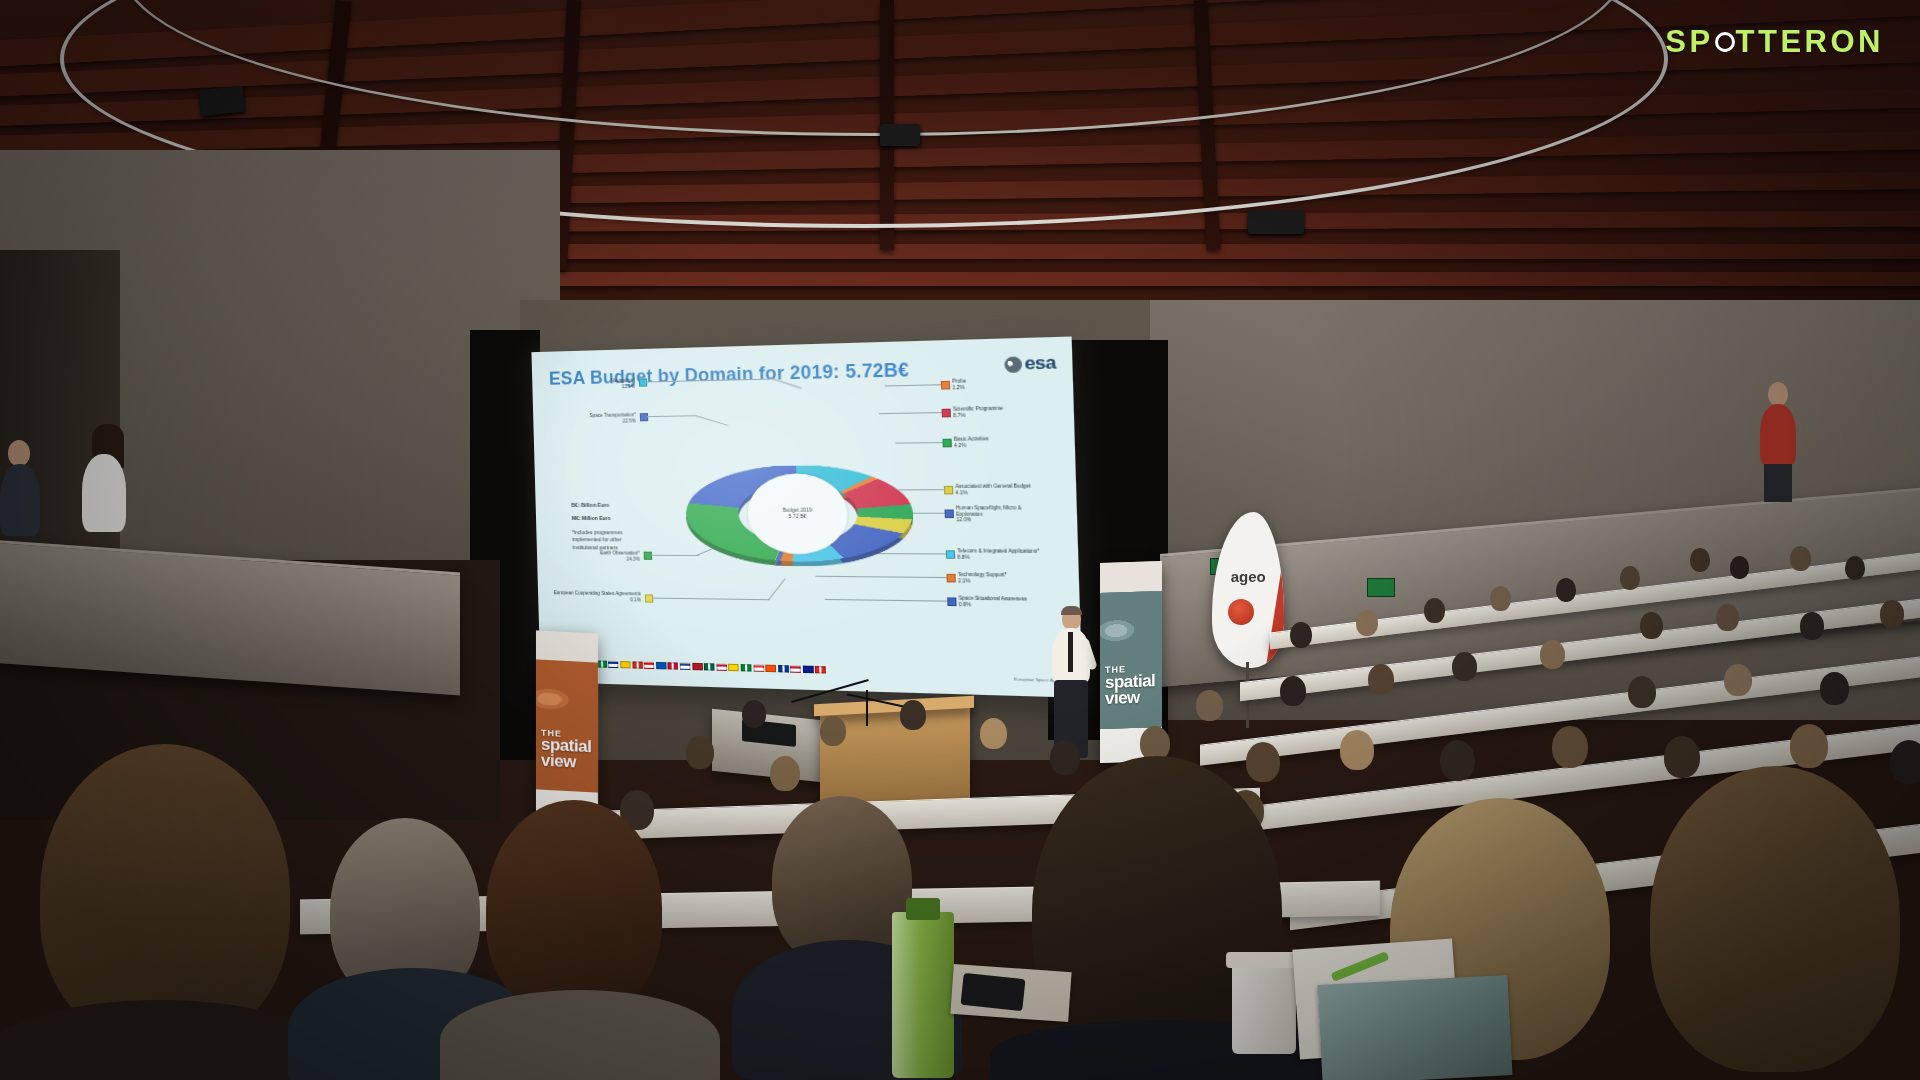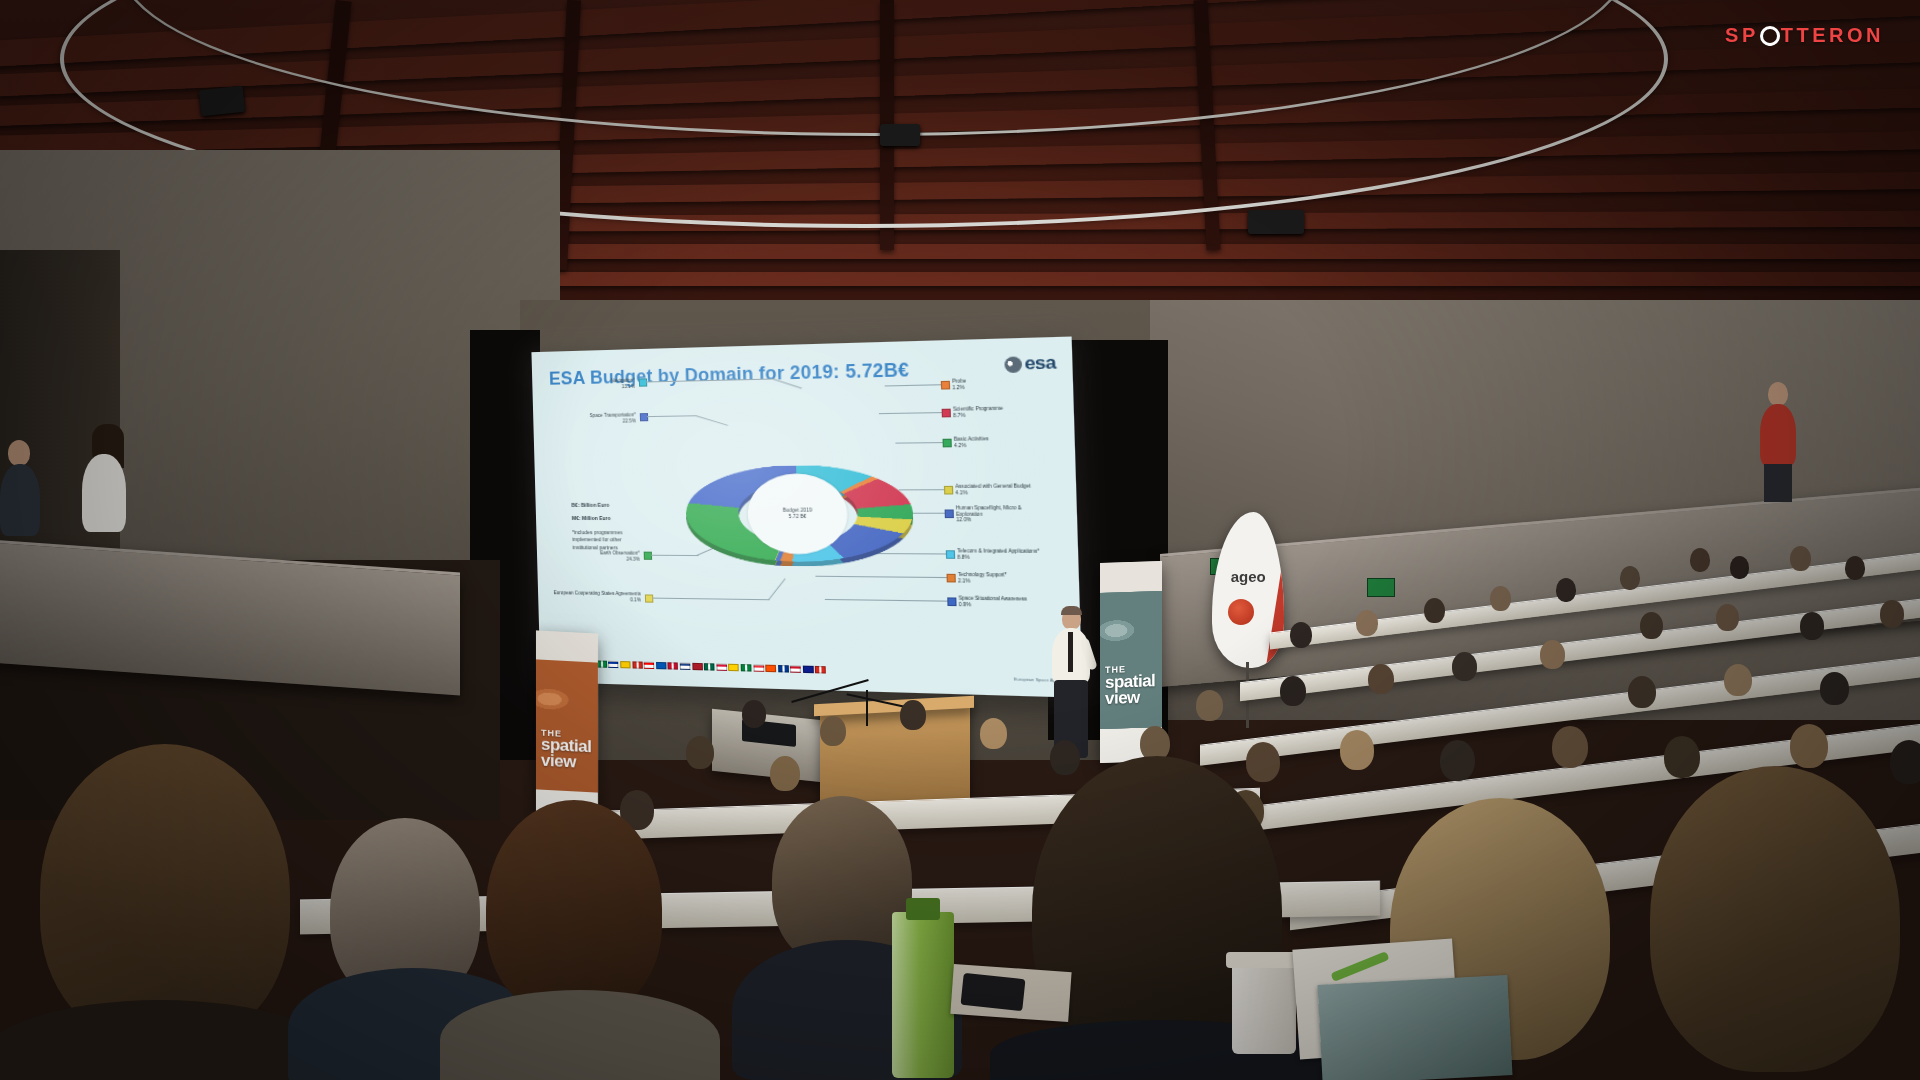--- a/index.html
+++ b/index.html
@@ -117,21 +117,21 @@
   .head{position:absolute;border-radius:50% 50% 45% 45%;}
   .body{position:absolute;border-radius:46% 46% 18% 18%;}
   .shoulder{position:absolute;border-radius:50% 50% 10% 10%;}
 
   
   .vignette{position:absolute;inset:0;pointer-events:none;
     background:radial-gradient(ellipse 1100px 760px at 50% 42%,rgba(0,0,0,0) 35%,rgba(0,0,0,.42) 100%);}
 
   
   .wm{position:absolute;right:36px;top:24px;display:flex;align-items:center;
-    color:#ef4444;font-weight:bold;font-size:20px;letter-spacing:3.5px;
+    color:#bef264;font-weight:bold;font-size:31px;letter-spacing:3.5px;
     text-shadow:0 1px 3px rgba(0,0,0,.55);}
   .wm .pin{position:relative;width:20px;height:20px;margin:0 1px;}
   .wm .pin:before{content:"";position:absolute;inset:0;border:3px solid #fff;border-radius:50%;}
   .wm .pin:after{content:"";position:absolute;left:5px;top:11px;width:10px;height:6px;
     border-bottom:3px solid #fff;border-radius:0 0 10px 10px;}
   .bottle{position:absolute;border-radius:4px 4px 6px 6px;}
   .cup{position:absolute;background:linear-gradient(90deg,#f6f3ee,#d9d4ca);border-radius:3px 3px 6px 6px;}
   .notebook{position:absolute;background:#f3efe6;box-shadow:0 2px 5px rgba(0,0,0,.4);}
 </style>
 </head>

